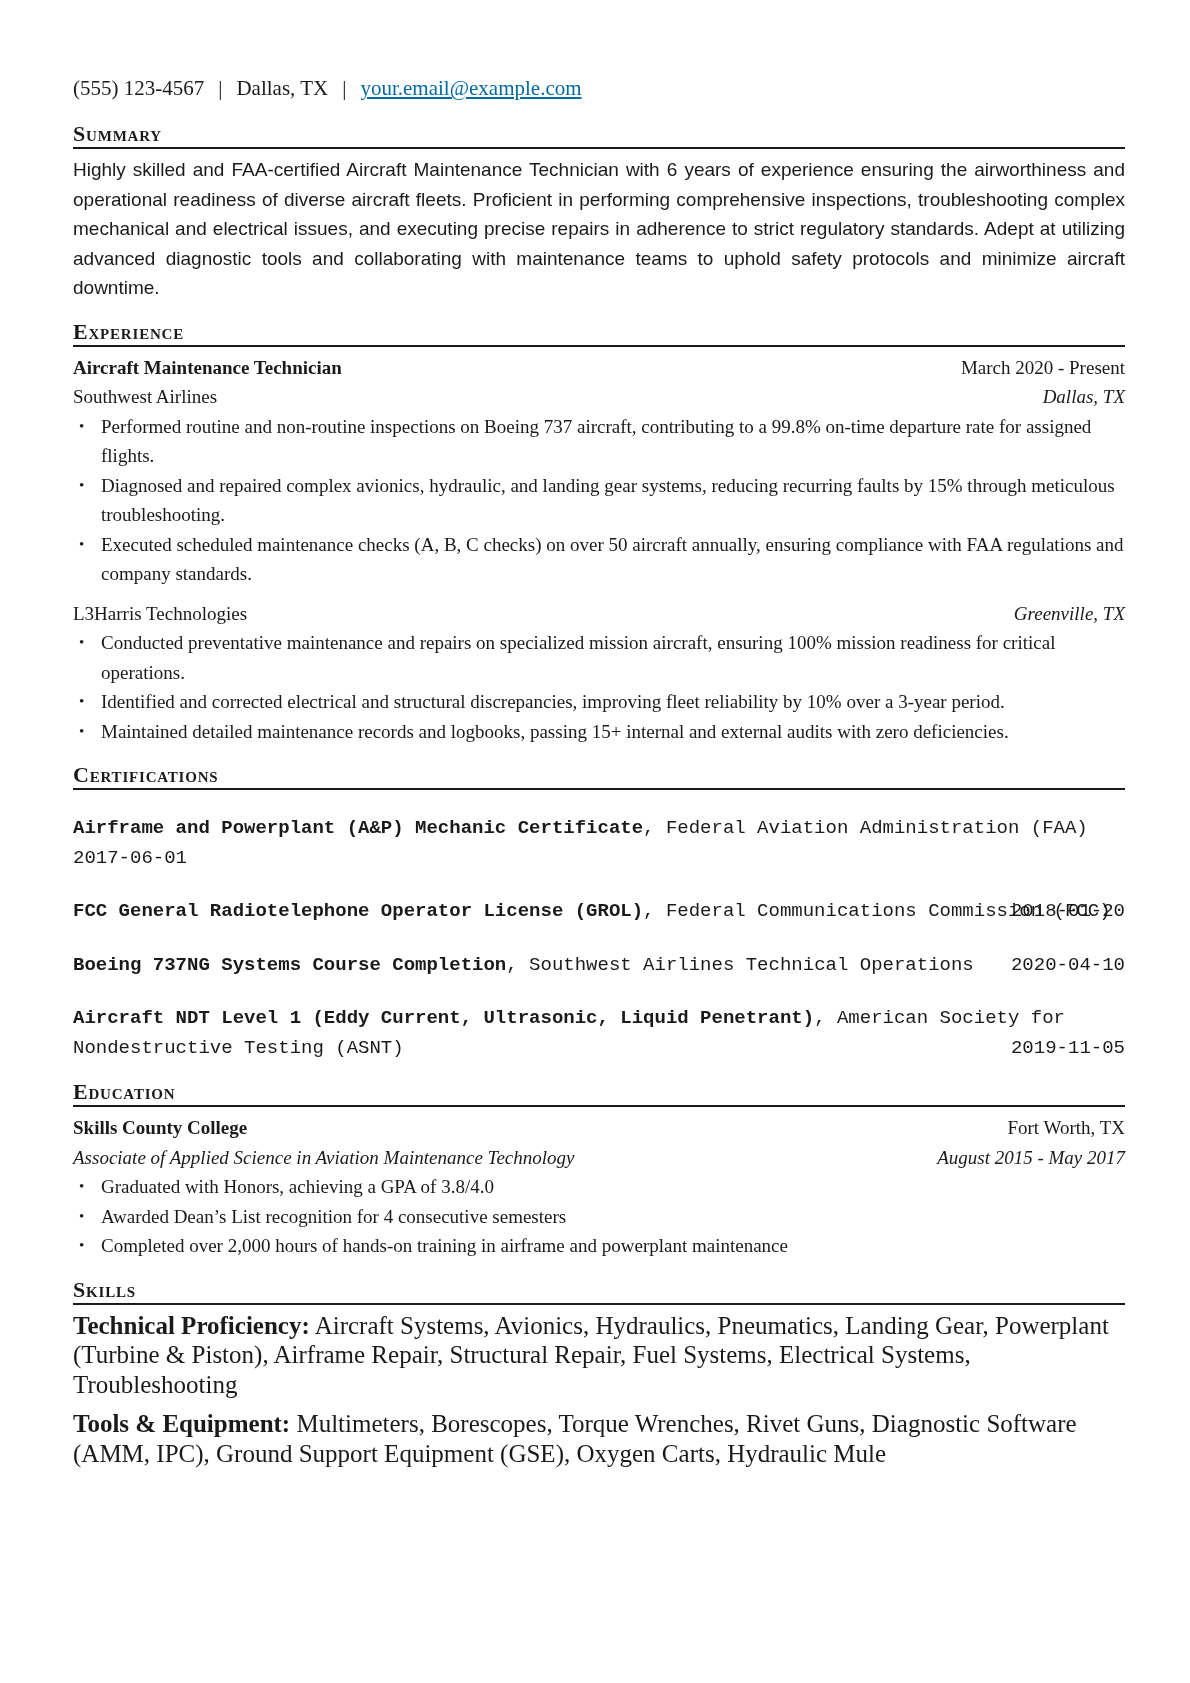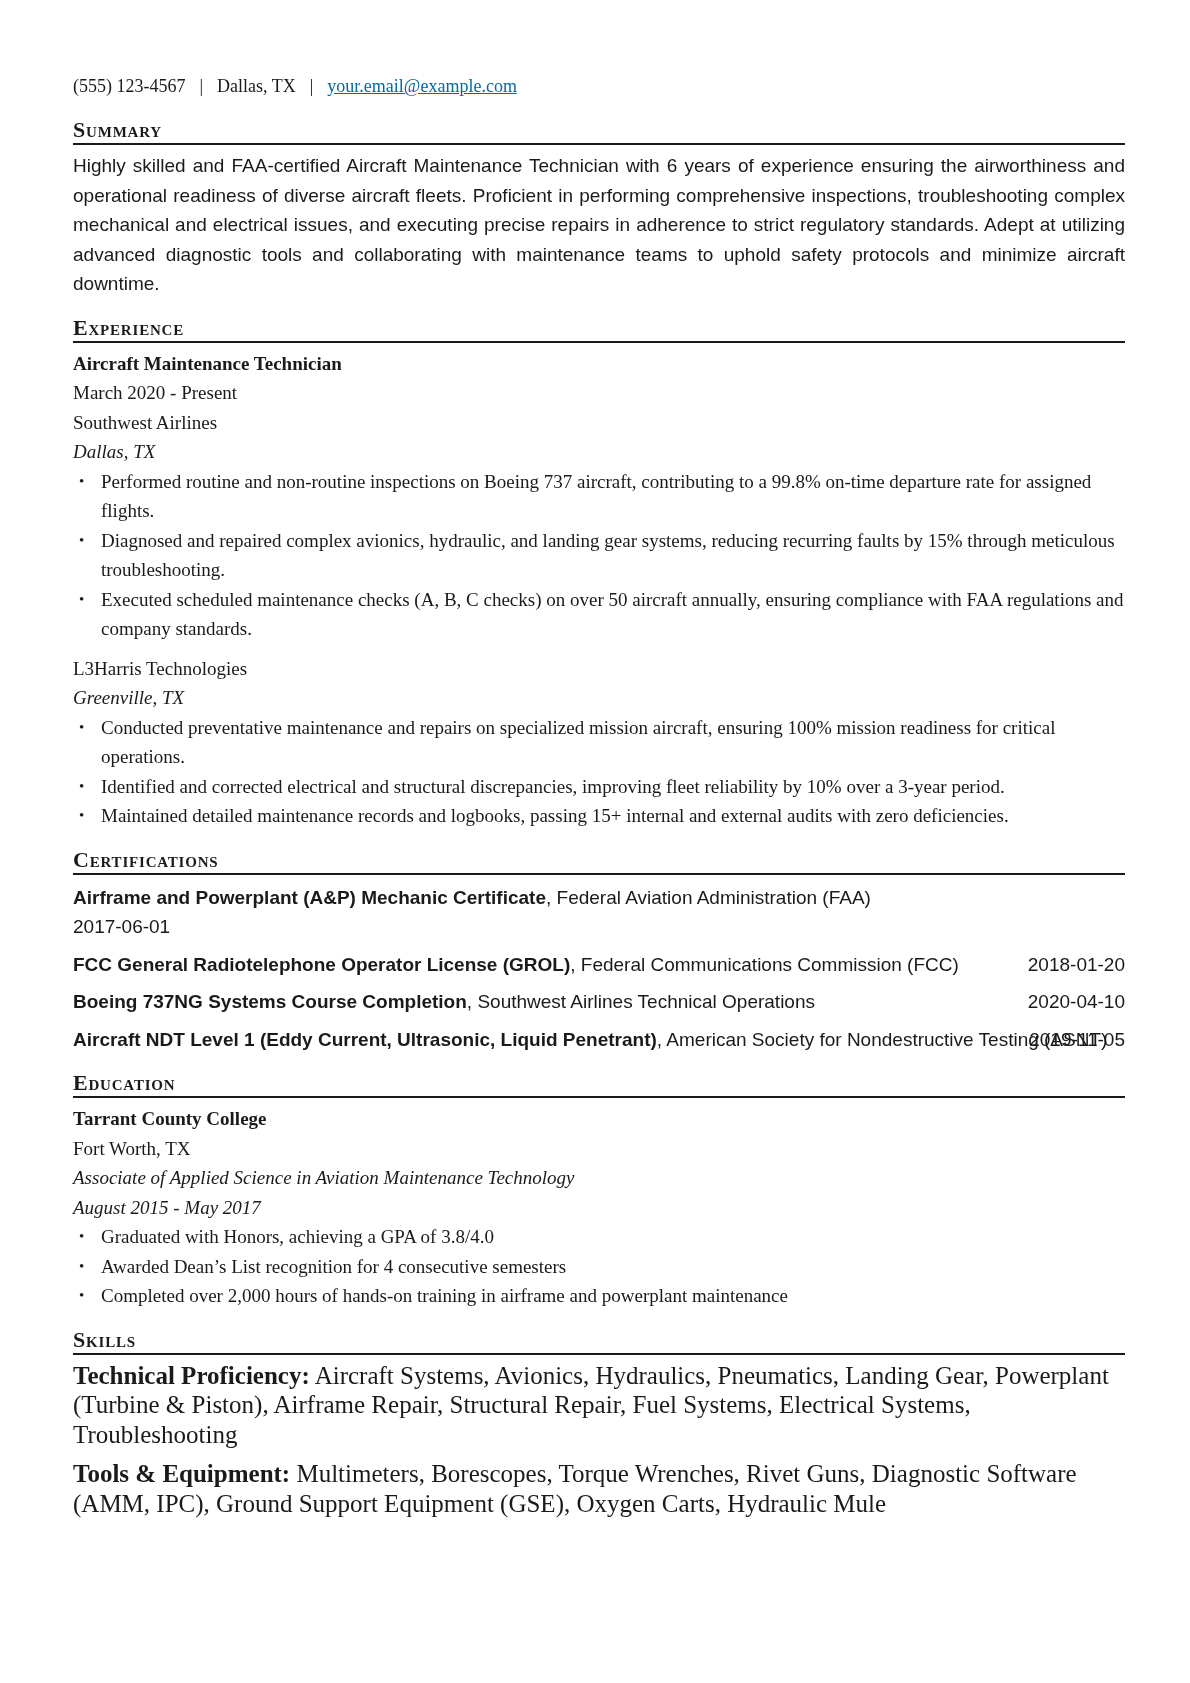--- a/index.html
+++ b/index.html
@@ -20,21 +20,21 @@
     .name {
       font-family: "DejaVu Serif", serif;
       font-weight: bold;
       font-size: 37px;
       line-height: 1;
       margin: 0;
       letter-spacing: 0.2px;
     }
     .contact {
       margin-top: 18px;
-      font-size: 18px;
+      font-size: 21px;
       font-family: "Liberation Serif", serif;
       display: flex;
       align-items: center;
       gap: 0;
     }
     .contact .sep { margin: 0 14px; }
     .contact a { color: #0369a1; text-decoration: underline; }
     .section-title {
       font-family: "Liberation Serif", serif;
       font-weight: bold;
@@ -53,21 +53,20 @@
       text-align: justify;
       margin: 6px 0 0 0;
     }
     .row {
       display: flex;
       justify-content: space-between;
       align-items: baseline;
       font-family: "Liberation Serif", serif;
       font-size: 19px;
       line-height: 29.5px;
-      flex-direction: column;
     }
     .bold { font-weight: bold; }
     .italic { font-style: italic; }
     ul.bullets {
       list-style: none;
       margin: 0;
       padding: 0 0 0 28px;
       font-family: "Liberation Serif", serif;
       font-size: 19px;
       line-height: 29.5px;
@@ -76,24 +75,24 @@
     ul.bullets li::before {
       content: "\2022";
       position: absolute;
       left: -22px;
       top: 0;
       font-size: 15px;
     }
     .job { margin-top: 6px; }
     .job + .job { margin-top: 10px; }
     .cert {
-      font-family: Liberation Sans, sans-serif;
-      font-size: 19px;
-      line-height: 29.5px;
-      margin-top: 8px;
+      font-family: Liberation Mono, monospace;
+      font-size: 19px;
+      line-height: 29.5px;
+      margin-top: 24px;
     }
     .cert .date-right { display: block; text-align: right; margin-top: -29.5px; }
     .cert-inline { display: flex; justify-content: space-between; text-align: center; }
     .skills-entry {
       font-family: "Liberation Serif", serif;
       font-size: 25px;
       line-height: 29.5px;
       margin-top: 6px;
     }
     .skills-entry + .skills-entry { margin-top: 10px; }
@@ -169,21 +168,21 @@
     <div class="cert">
       <span class="bold">Aircraft NDT Level 1 (Eddy Current, Ultrasonic, Liquid Penetrant)</span><span>, American Society for Nondestructive Testing (ASNT)</span>
       <span class="date-right">2019-11-05</span>
     </div>
   </div>
 
   <div class="section">
     <h2 class="section-title">Education</h2>
     <div class="job">
       <div class="row">
-        <span class="bold">Tarrant County College</span>
+        <span class="bold">Skills County College</span>
         <span>Fort Worth, TX</span>
       </div>
       <div class="row">
         <span class="italic">Associate of Applied Science in Aviation Maintenance Technology</span>
         <span class="italic">August 2015 - May 2017</span>
       </div>
       <ul class="bullets">
         <li>Graduated with Honors, achieving a GPA of 3.8/4.0</li>
         <li>Awarded Dean’s List recognition for 4 consecutive semesters</li>
         <li>Completed over 2,000 hours of hands-on training in airframe and powerplant maintenance</li>

